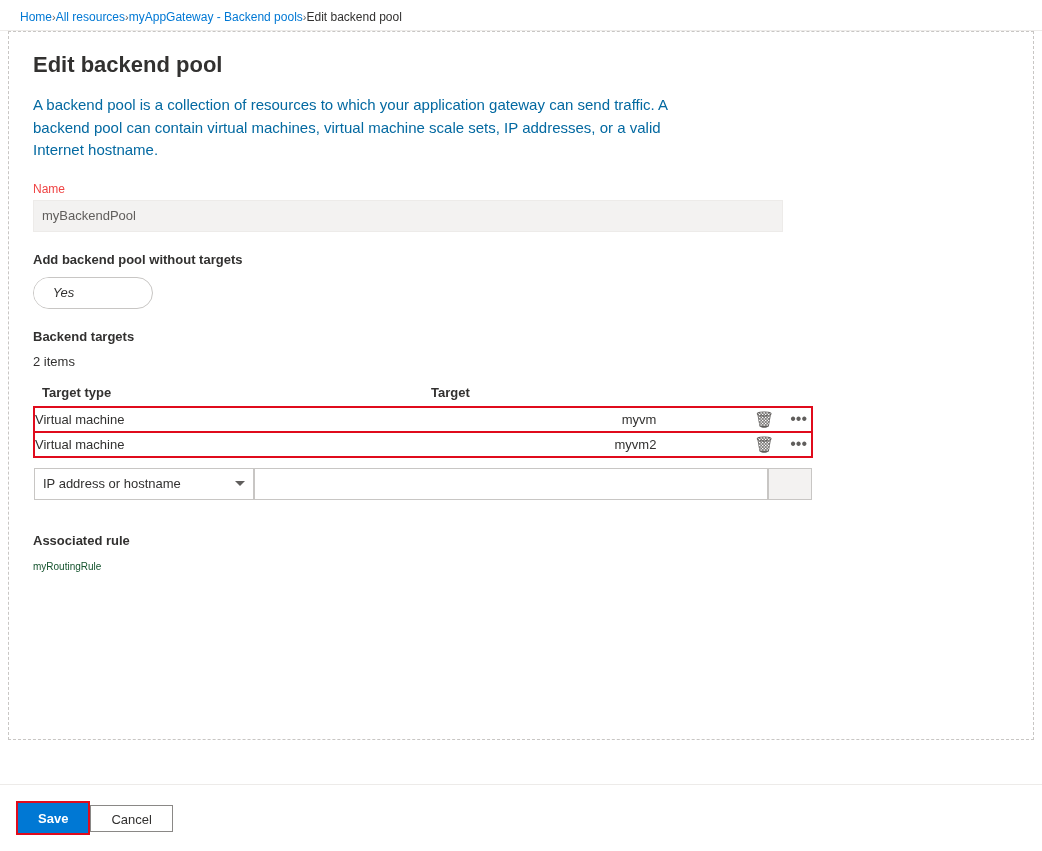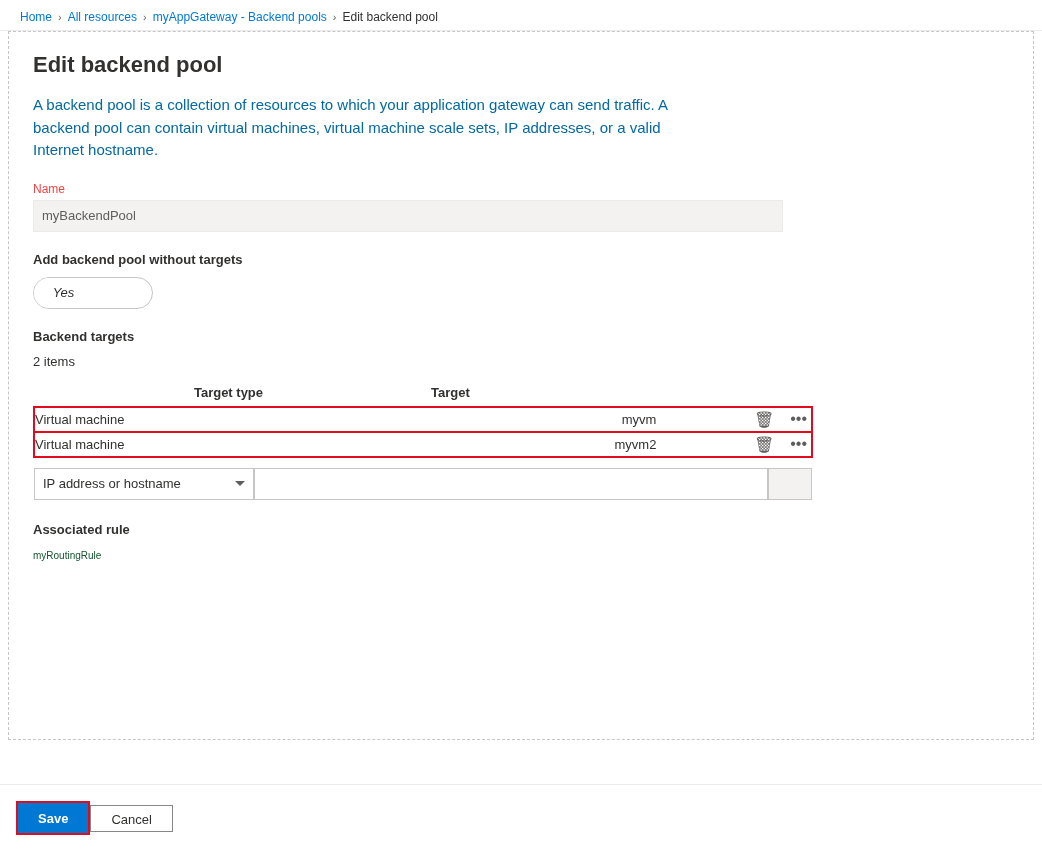--- a/index.html
+++ b/index.html
@@ -18,21 +18,21 @@
       flex-direction: column;
     }
     .breadcrumb-bar {
       padding: 10px 20px 6px 20px;
       border-bottom: 1px solid #edebe9;
       background: #fff;
     }
     .breadcrumb {
       display: flex;
       align-items: center;
-      gap: 6px;
+      gap: 0;
       font-size: 12px;
     }
     .breadcrumb a {
       color: #0078d4;
       text-decoration: none;
       cursor: pointer;
     }
     .breadcrumb-sep {
       color: #605e5c;
       font-size: 11px;
@@ -130,21 +130,21 @@
       border-collapse: collapse;
     }
     .targets-table th {
       text-align: left;
       font-size: 13px;
       font-weight: 600;
       padding: 6px 8px;
       border-bottom: 1px solid #edebe9;
       color: #323130;
     }
-    .targets-table th:first-child { width: 50%; text-align: center; }
+    .targets-table th:first-child { width: 50%; }
     .targets-table th:nth-child(2) { width: 30%; }
     .target-cell-type { color: #323130; }
     .target-cell-value { color: #323130; text-align: right; }
     .row-actions {
       display: flex;
       align-items: center;
       gap: 8px;
       justify-content: flex-end;
     }
     .icon-btn {
@@ -190,21 +190,21 @@
       width: 44px;
       height: 32px;
       border: 1px solid #c8c6c4;
       background: #f3f2f1;
       cursor: pointer;
       display: flex;
       align-items: center;
       justify-content: center;
     }
     .associated-rule-section {
-      margin-top: 16px;
+      margin-top: 27px;
     }
     .rule-link {
       color: #14532d;
       text-decoration: none;
       cursor: pointer;
       font-size: 10px;
     }
     .footer-bar {
       border-top: 1px solid #edebe9;
       padding: 16px 16px;

